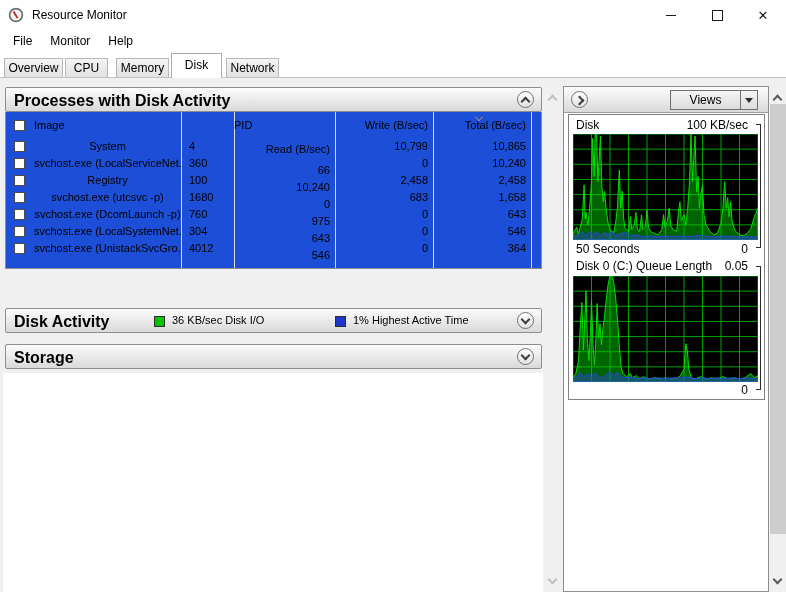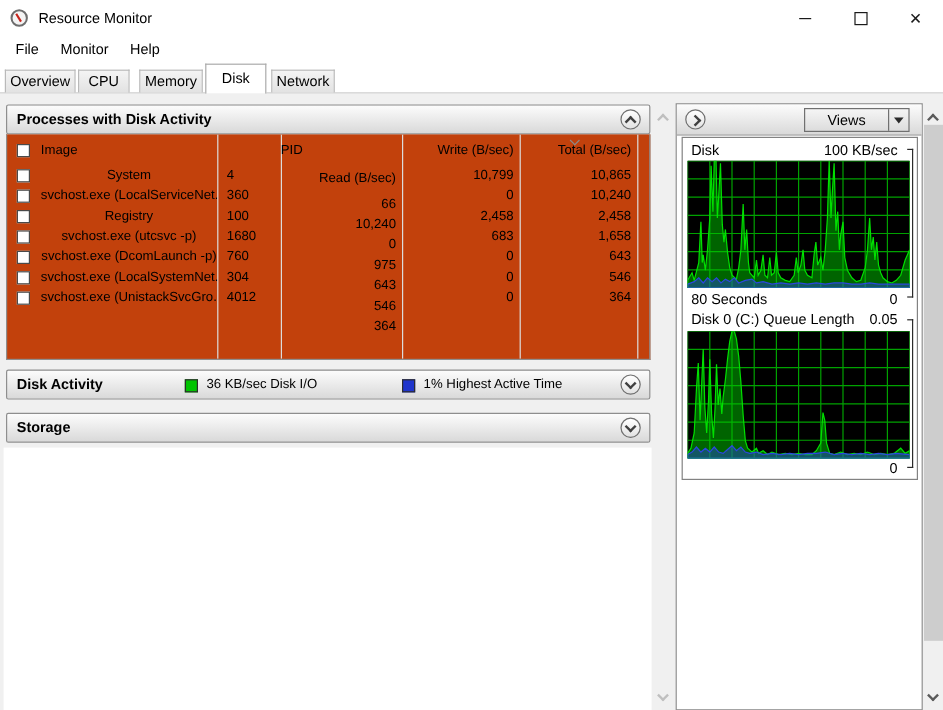--- a/index.html
+++ b/index.html
@@ -20,32 +20,32 @@
   
   .tabstrip{position:absolute;left:0;top:52px;width:786px;height:26px;background:#fff;}
   .tabstrip .strip-line{position:absolute;left:0;right:0;bottom:0;height:1px;background:#c2c2c2;}
   .tab{position:absolute;bottom:1px;height:19px;box-sizing:border-box;border:1px solid #b9b9b9;border-bottom:none;
        background:linear-gradient(#f4f4f4,#e2e2e2);text-align:center;font-size:12px;padding-top:2px;z-index:1;}
   .tab.active{bottom:0;height:25px;background:#fff;border:1px solid #ababab;border-bottom:none;z-index:3;padding-top:4px;}
   
   .content{position:absolute;left:0;top:78px;width:786px;height:514px;background:#f0f0f0;}
   .section-bar{position:absolute;height:25px;box-sizing:border-box;border:1px solid #8e8e8e;border-radius:2px;
                background:linear-gradient(#fcfcfc,#d9d9d9);}
-  .bar-title{position:absolute;left:8px;top:4px;font-weight:bold;font-size:12px;}
+  .bar-title{position:absolute;left:8px;top:4px;font-weight:bold;font-size:16px;}
   .chev-btn{position:absolute;right:7px;top:3px;width:17px;height:17px;box-sizing:border-box;border:1px solid #6f6f6f;
             border-radius:50%;background:linear-gradient(#ffffff,#e2e2e2);}
   .ch{display:inline-block;width:5px;height:5px;border-top:2px solid #3f3f3f;border-right:2px solid #3f3f3f;}
   .ch.up{transform:rotate(-45deg);}
   .ch.down{transform:rotate(135deg);}
   .ch.right{transform:rotate(45deg);}
   .chev-btn .ch{position:absolute;left:4px;}
   .chev-btn .ch.up{top:6px;}
   .chev-btn .ch.down{top:3px;}
   
-  .proc-table{position:absolute;left:5px;top:34px;width:537px;height:188px;box-sizing:border-box;background:#c2410c;
+  .proc-table{position:absolute;left:5px;top:34px;width:537px;height:157px;box-sizing:border-box;background:#1d4ed8;
               border:1px solid #8e8e8e;border-top:none;overflow:hidden;}
   .col-sep{position:absolute;top:0;bottom:0;width:1px;background:#dcdcdc;}
   .t-head{position:absolute;left:0;top:0;right:0;height:26px;font-size:11px;}
   .t-head .cell{position:absolute;top:7px;}
   .t-rows{position:absolute;left:0;top:26px;right:0;bottom:0;}
   .t-row{position:relative;height:17px;font-size:11px;line-height:17px;}
   .t-row .cell{position:absolute;top:0;height:17px;overflow:hidden;white-space:nowrap;}
   .c-image{left:28px;width:147px;text-align:center;}
   .c-pid{left:183px;width:40px;text-align:left;}
   .c-read{left:230px;width:94px;text-align:right;margin-top:24px;}
@@ -265,21 +265,21 @@
             <line x1="0" y1="30.285714285714285" x2="185" y2="30.285714285714285" stroke="#00a200" stroke-width="1"></line>
             <line x1="0" y1="45.42857142857143" x2="185" y2="45.42857142857143" stroke="#00a200" stroke-width="1"></line>
             <line x1="0" y1="60.57142857142857" x2="185" y2="60.57142857142857" stroke="#00a200" stroke-width="1"></line>
             <line x1="0" y1="75.71428571428571" x2="185" y2="75.71428571428571" stroke="#00a200" stroke-width="1"></line>
             <line x1="0" y1="90.85714285714286" x2="185" y2="90.85714285714286" stroke="#00a200" stroke-width="1"></line>
             <line x1="0" y1="106" x2="185" y2="106" stroke="#00a200" stroke-width="1"></line>
             <polygon points="0,106 0.0,99.6 3.7,93.3 5.5,99.6 9.3,84.8 11.1,50.9 12.2,84.8 13.0,78.4 14.8,91.2 16.6,74.2 18.5,47.7 19.6,4.2 21.1,42.4 22.2,0.0 23.7,0.0 24.8,47.7 25.9,29.7 27.4,2.1 28.9,53.0 30.3,67.8 31.5,57.2 33.3,76.3 35.1,89.0 37.0,95.4 40.7,98.6 42.6,89.0 44.4,74.2 46.3,36.0 47.7,74.2 49.2,57.2 50.7,84.8 51.8,93.3 55.5,97.5 57.4,82.7 58.8,95.4 61.1,91.2 62.9,78.4 64.4,95.4 66.6,97.5 68.5,80.6 69.9,95.4 72.2,93.3 74.0,76.3 75.5,93.3 77.7,97.5 81.4,99.6 85.1,100.7 88.8,95.4 90.6,80.6 92.1,93.3 94.4,86.9 96.2,74.2 97.7,91.2 99.9,95.4 103.6,97.5 105.4,78.4 106.9,67.8 108.4,86.9 111.0,80.6 112.8,91.2 114.7,74.2 116.5,47.7 118.0,0.0 119.5,47.7 120.6,26.5 122.1,2.1 123.6,58.3 125.1,42.4 126.5,74.2 127.6,61.5 129.5,50.9 131.0,80.6 133.2,91.2 136.9,97.5 140.6,100.7 144.3,99.6 148.0,89.0 149.9,74.2 151.7,47.7 153.2,74.2 154.7,63.6 156.1,82.7 157.6,67.8 159.1,86.9 160.9,93.3 162.8,97.5 166.5,100.7 170.2,101.8 173.9,99.6 177.6,95.4 181.3,82.7 185.0,74.2 185,106" fill="rgba(0,200,0,0.5)" stroke="#00e000" stroke-width="1"></polygon>
             <polygon points="0,106 0.0,102.8 5.5,100.7 9.3,97.5 13.0,101.8 16.6,97.5 20.4,100.7 24.1,97.5 27.8,101.8 31.5,98.6 35.1,100.7 38.9,97.5 42.6,101.8 48.1,99.6 53.6,98.6 57.4,101.8 62.9,100.7 70.3,102.8 77.7,101.8 85.1,102.8 92.5,101.8 99.9,102.8 107.3,101.8 114.7,102.8 122.1,101.8 129.5,101.8 136.9,102.8 144.3,102.8 151.7,101.8 159.1,102.8 166.5,102.8 173.9,102.8 185.0,102.8 185,106" fill="rgba(40,70,220,0.45)" stroke="#2b46e0" stroke-width="1"></polygon>
           </svg></div>
       <div class="bracket" style="top:9px;height:124px;"></div>
-      <span class="chart-lab" style="left:7px;top:127px;">80 Seconds</span>
+      <span class="chart-lab" style="left:7px;top:127px;">50 Seconds</span>
       <span class="chart-lab" style="right:16px;top:127px;">0</span>
 
       <span class="chart-lab" style="left:7px;top:144px;">Disk 0 (C:) Queue Length</span>
       <span class="chart-lab" style="right:16px;top:144px;">0.05</span>
       <div class="plot" style="top:161px;"><svg width="100%" height="100%" viewBox="0 0 185 106" preserveAspectRatio="none">
             <rect width="185" height="106" fill="#000000"></rect>
             <line x1="0" y1="0" x2="0" y2="106" stroke="#00a200" stroke-width="1"></line>
             <line x1="18.5" y1="0" x2="18.5" y2="106" stroke="#00a200" stroke-width="1"></line>
             <line x1="37" y1="0" x2="37" y2="106" stroke="#00a200" stroke-width="1"></line>
             <line x1="55.5" y1="0" x2="55.5" y2="106" stroke="#00a200" stroke-width="1"></line>

